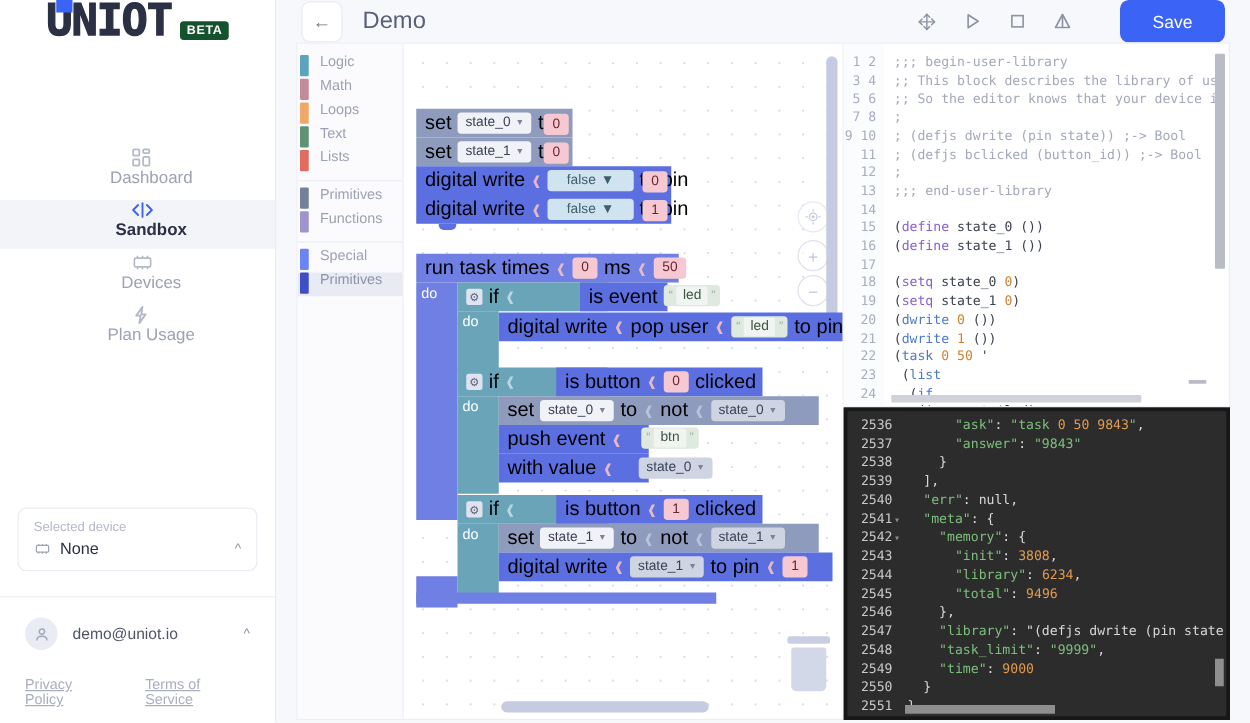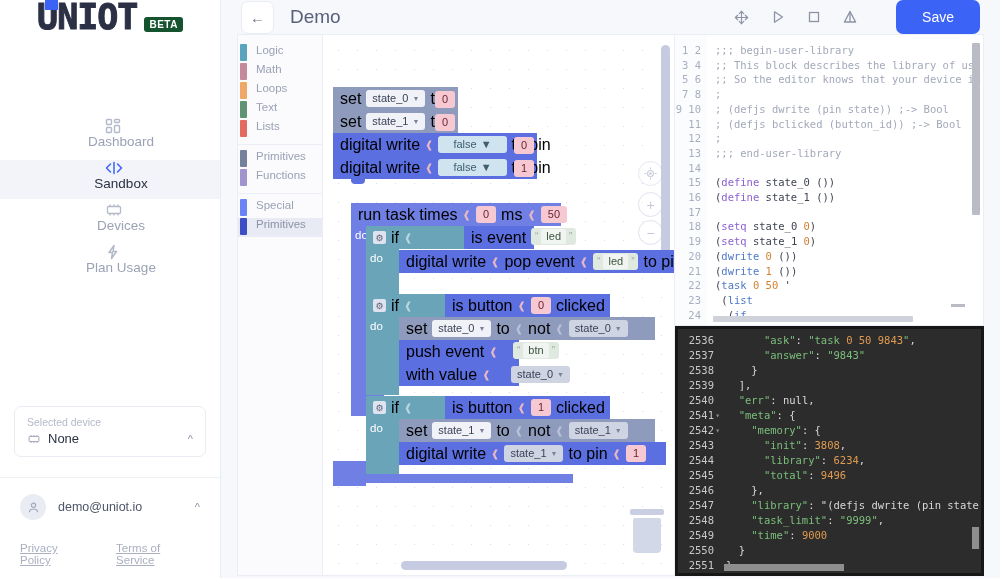--- a/index.html
+++ b/index.html
@@ -42,21 +42,21 @@
   }
 
   .nav { margin-top: 14px; }
   .nav-item {
     display: flex; align-items: center;
     height: 39px; padding-left: 22px;
     color: #9ba2b5; font-size: 13.5px;
     cursor: pointer; margin-bottom: 3px; flex-direction: column;
   }
   .nav-item .ico { width: 32px; display: flex; align-items: center; color: #b3b9c9; }
-  .nav-item.active { background: #f2f4f9; color: #2b3044; font-weight: 400; }
+  .nav-item.active { background: #f2f4f9; color: #2b3044; font-weight: 700; }
   .nav-item.active .ico { color: #3b63f6; }
 
   .spacer { flex: 1; }
 
   .device-card {
     margin: 0 14px 20px 14px;
     border: 1px solid #e9ecf3; border-radius: 7px;
     padding: 9px 12px 10px 12px;
     position: relative; cursor: pointer;
   }
@@ -484,21 +484,21 @@
               <span>to pin</span>
             </div>
             <div class="notch" style="left:18px; top:92px; background:#5b6fe0;"></div>
           </div>
 
           <div class="num" style="position:absolute; left:112px; top:56px; z-index:4;">0</div>
           <div class="num" style="position:absolute; left:112px; top:79px; z-index:4;">0</div>
           <div class="num" style="position:absolute; left:191px; top:102px; z-index:4;">0</div>
           <div class="num" style="position:absolute; left:191px; top:125px; z-index:4;">1</div>
 
-          <div class="grp" style="left:28px; top:168px;">
+          <div class="grp" style="left:10px; top:168px;">
 
             <div class="row c-task" style="width:210px;">
               <span>run task times</span>
               <span class="plug">❰</span>
               <span class="num">0</span>
               <span>ms</span>
               <span class="plug">❰</span>
               <span class="num">50</span>
             </div>
 
@@ -526,21 +526,21 @@
           </div>
           <div class="strv" style="position:absolute; left:208px; top:193px; z-index:4;">
             <span class="q">“</span>
               <span class="v">led</span>
               <span class="q">”</span>
           </div>
 
           <div class="row c-dwrt" style="position:absolute; left:76px; top:215px; width:278px; z-index:3;">
             <span>digital write</span>
             <span class="plug">❰</span>
-            <span style="background:#5b6fe0;">pop event</span>
+            <span style="background:#5b6fe0;">pop user</span>
             <span class="plug">❰</span>
             <span class="strv">
               <span class="q">“</span>
                 <span class="v">led</span>
                 <span class="q">”</span>
             </span>
             <span>to pin</span>
 
           </div>
 

